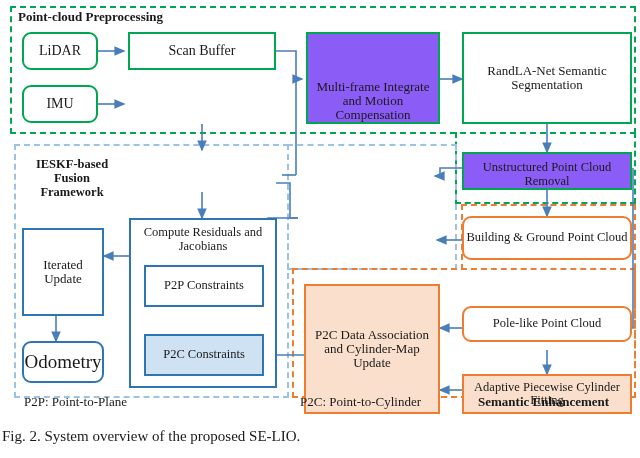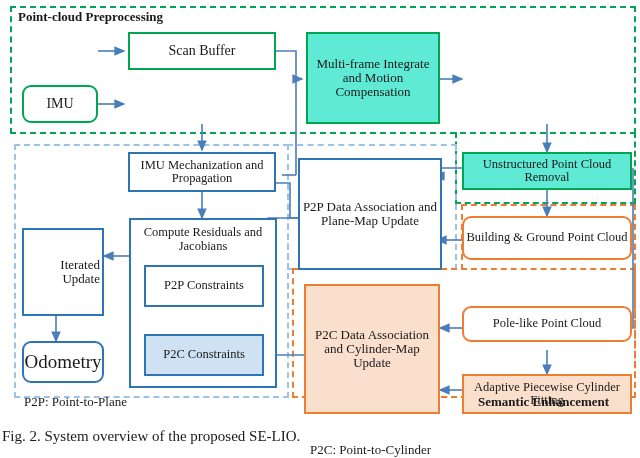--- a/index.html
+++ b/index.html
@@ -43,21 +43,21 @@
     text-align: center;
     line-height: 1.08;
     background: #ffffff;
   }
   .node span { display: block; padding: 0 2px; }
 
   .g-edge  { border: 2px solid #00a651; }
   .b-edge  { border: 2px solid #2e75b6; }
   .o-edge  { border: 2px solid #ed7d31; }
 
-  .fill-green  { background: #5eead4; }
+  .fill-green  { background: #8b5cf6; align-items: flex-end; }
   .fill-blue   { background: #cfe2f3; }
   .fill-peach  { background: #fae0cc; }
 
   .round { border-radius: 9px; }
 
   .region-label {
     position: absolute;
     font-weight: bold;
     line-height: 1.12;
     text-align: center;
@@ -135,72 +135,75 @@
 
       <path d="M462,390 L440,390" marker-end="url(#ah)"></path>
 
       <path d="M298,218 L268,218 L268,327 L214,327" marker-end="url(#ah)"></path>
 
       <path d="M304,355 L214,355" marker-end="url(#ah)"></path>
     </g>
   </svg>
 
   <div class="region-label" style="left:18px; top:10px; font-size:13px; text-align:left;">Point-cloud Preprocessing</div>
-
+  <div class="region-label" style="left:18px; top:157px; width:108px; font-size:12.5px;">IESKF-based
+Fusion
+Framework</div>
+
+  <div class="node g-edge round" style="left:22px; top:32px; width:76px; height:38px; font-size:14px;">
+    <span>LiDAR</span>
+  </div>
   <div class="node g-edge round" style="left:22px; top:85px; width:76px; height:38px; font-size:14px;">
     <span>IMU</span>
   </div>
   <div class="node g-edge" style="left:128px; top:32px; width:148px; height:38px; font-size:14px;">
     <span>Scan Buffer</span>
   </div>
   <div class="node g-edge fill-green" style="left:306px; top:32px; width:134px; height:92px; font-size:13px;">
     <span>Multi-frame Integrate and Motion Compensation</span>
   </div>
-
-  <div class="node b-edge" style="left:128px; top:152px; width:148px; height:40px; font-size:12.5px;">
-    <span>IMU Mechanization and Propagation</span>
-  </div>
+  <div class="node g-edge" style="left:462px; top:32px; width:170px; height:92px; font-size:13px;">
+    <span>RandLA-Net Semantic Segmentation</span>
+  </div>
+
 
   <div class="node b-edge" style="left:129px; top:218px; width:148px; height:170px; font-size:12.5px;
               align-items:flex-start; padding-top:6px;">
     <span>Compute Residuals and Jacobians</span>
   </div>
   <div class="node b-edge" style="left:144px; top:265px; width:120px; height:42px; font-size:12.5px;">
     <span>P2P Constraints</span>
   </div>
   <div class="node b-edge fill-blue" style="left:144px; top:334px; width:120px; height:42px; font-size:12.5px;">
     <span>P2C Constraints</span>
   </div>
 
-  <div class="node b-edge" style="left:22px; top:228px; width:82px; height:88px; font-size:13px;text-align:right;">
+  <div class="node b-edge" style="left:22px; top:228px; width:82px; height:88px; font-size:13px;">
     <span>Iterated Update</span>
   </div>
   <div class="node b-edge round" style="left:22px; top:341px; width:82px; height:42px; font-size:19px;">
     <span>Odometry</span>
   </div>
 
-  <div class="node b-edge" style="left:298px; top:158px; width:144px; height:112px; font-size:13px;">
-    <span>P2P Data Association and Plane-Map Update</span>
-  </div>
 
   <div class="node g-edge fill-green" style="left:462px; top:152px; width:170px; height:38px; font-size:12.5px;">
     <span>Unstructured Point Cloud Removal</span>
   </div>
   <div class="node o-edge round" style="left:462px; top:216px; width:170px; height:44px; font-size:12.5px;">
     <span>Building &amp; Ground Point Cloud</span>
   </div>
   <div class="node o-edge round" style="left:462px; top:306px; width:170px; height:36px; font-size:12.5px;">
     <span>Pole-like Point Cloud</span>
   </div>
   <div class="node o-edge fill-peach" style="left:462px; top:374px; width:170px; height:40px; font-size:12.5px;">
     <span>Adaptive Piecewise Cylinder Fitting</span>
   </div>
   <div class="node o-edge fill-peach" style="left:304px; top:284px; width:136px; height:130px; font-size:13px;align-items:center;">
     <span>P2C Data Association and Cylinder-Map Update</span>
   </div>
 
   <div class="legend" style="left:24px; top:394px; font-size:13px;">P2P: Point-to-Plane</div>
-  <div class="legend" style="left:310px; top:394px; font-size:13px;margin-top:48px;">P2C: Point-to-Cylinder</div>
+  <div class="legend" style="left:300px; top:394px; font-size:13px;">P2C: Point-to-Cylinder</div>
   <div class="legend bold" style="left:478px; top:394px; font-size:13px;">Semantic Enhancement</div>
 
   <div class="caption" style="left:2px; top:428px; font-size:15px;">Fig. 2. System overview of the proposed SE-LIO.</div>
 
 </div>
 
 </body></html>

